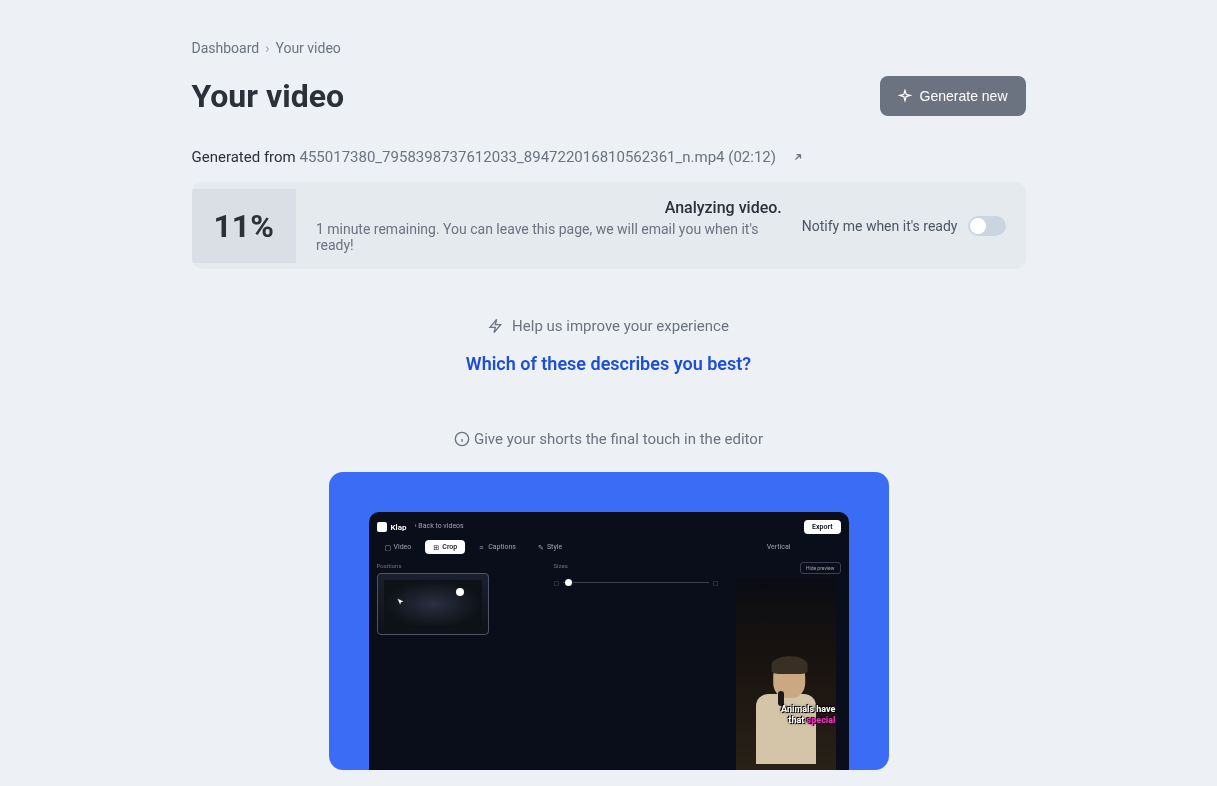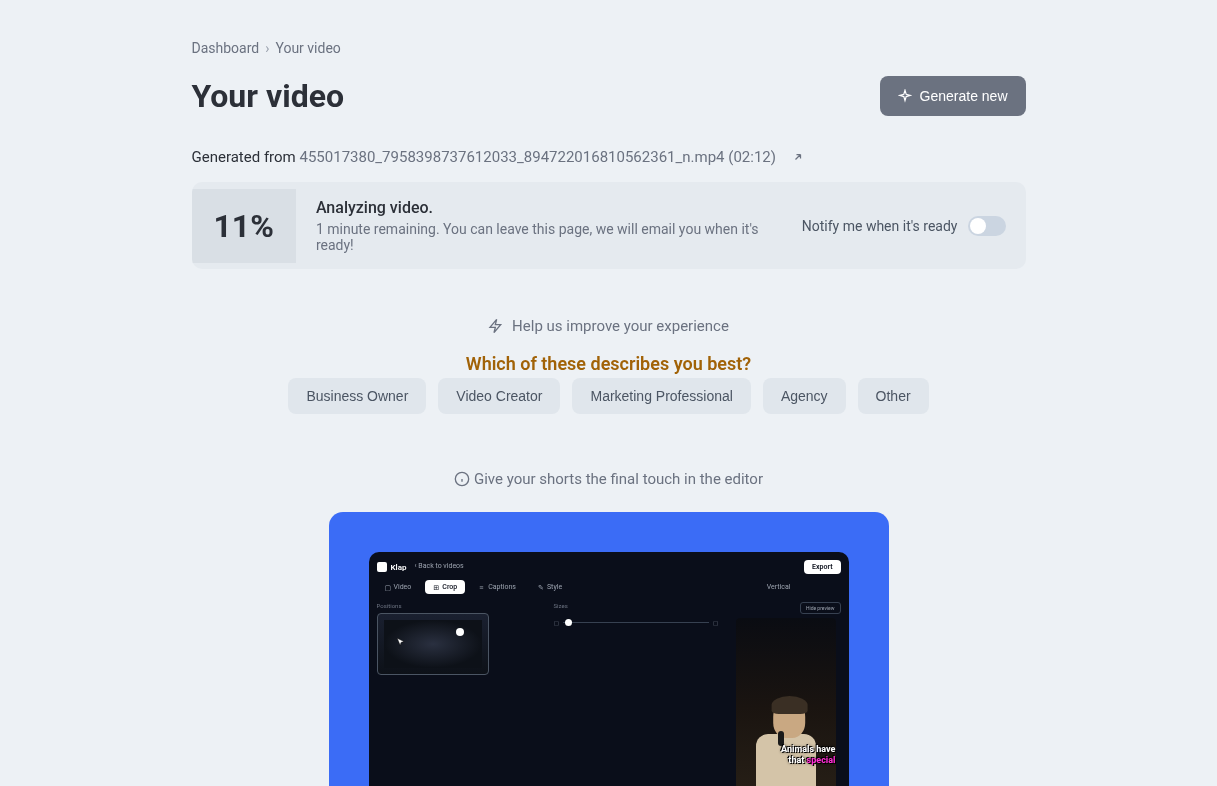--- a/index.html
+++ b/index.html
@@ -88,20 +88,21 @@
     }
     .progress-body {
       flex: 1;
       padding: 16px 20px;
     }
     .progress-title {
       font-size: 16px;
       font-weight: 500;
       color: #2c3038;
       margin-bottom: 4px;
+      text-align: right;
     }
     .progress-sub {
       font-size: 14px;
       color: #6b7280;
     }
     .progress-notify {
       display: flex;
       align-items: center;
       gap: 10px;
       padding-right: 20px;
@@ -137,22 +138,22 @@
       align-items: center;
       gap: 8px;
       color: #6b7280;
       font-size: 15px;
       margin-bottom: 18px;
     }
     .survey-header svg { width: 16px; height: 16px; }
     .survey-question {
       font-size: 18px;
       font-weight: 600;
-      color: #a16207;
-      margin-bottom: 4px;
+      color: #1d4ed8;
+      margin-bottom: 20px;
     }
     .survey-options {
       display: flex;
       justify-content: center;
       gap: 12px;
       flex-wrap: wrap;
     }
     .survey-option {
       background: #e0e6ec;
       border: none;
@@ -453,27 +454,20 @@
   </div>
 
   <div class="survey">
     <div class="survey-header">
       <svg viewBox="0 0 24 24" fill="none" stroke="currentColor" stroke-width="2">
         <path d="M13 2L3 14h8l-2 8 10-12h-8z"></path>
       </svg>
       <span>Help us improve your experience</span>
     </div>
     <div class="survey-question">Which of these describes you best?</div>
-    <div class="survey-options">
-      <button class="survey-option">Business Owner</button>
-      <button class="survey-option">Video Creator</button>
-      <button class="survey-option">Marketing Professional</button>
-      <button class="survey-option">Agency</button>
-      <button class="survey-option">Other</button>
-    </div>
   </div>
 
   <div class="editor-header">
     <svg viewBox="0 0 24 24" fill="none" stroke="currentColor" stroke-width="2">
       <circle cx="12" cy="12" r="10"></circle>
       <path d="M12 16v-4M12 8h.01"></path>
     </svg>
     <span>Give your shorts the final touch in the editor</span>
   </div>
 

